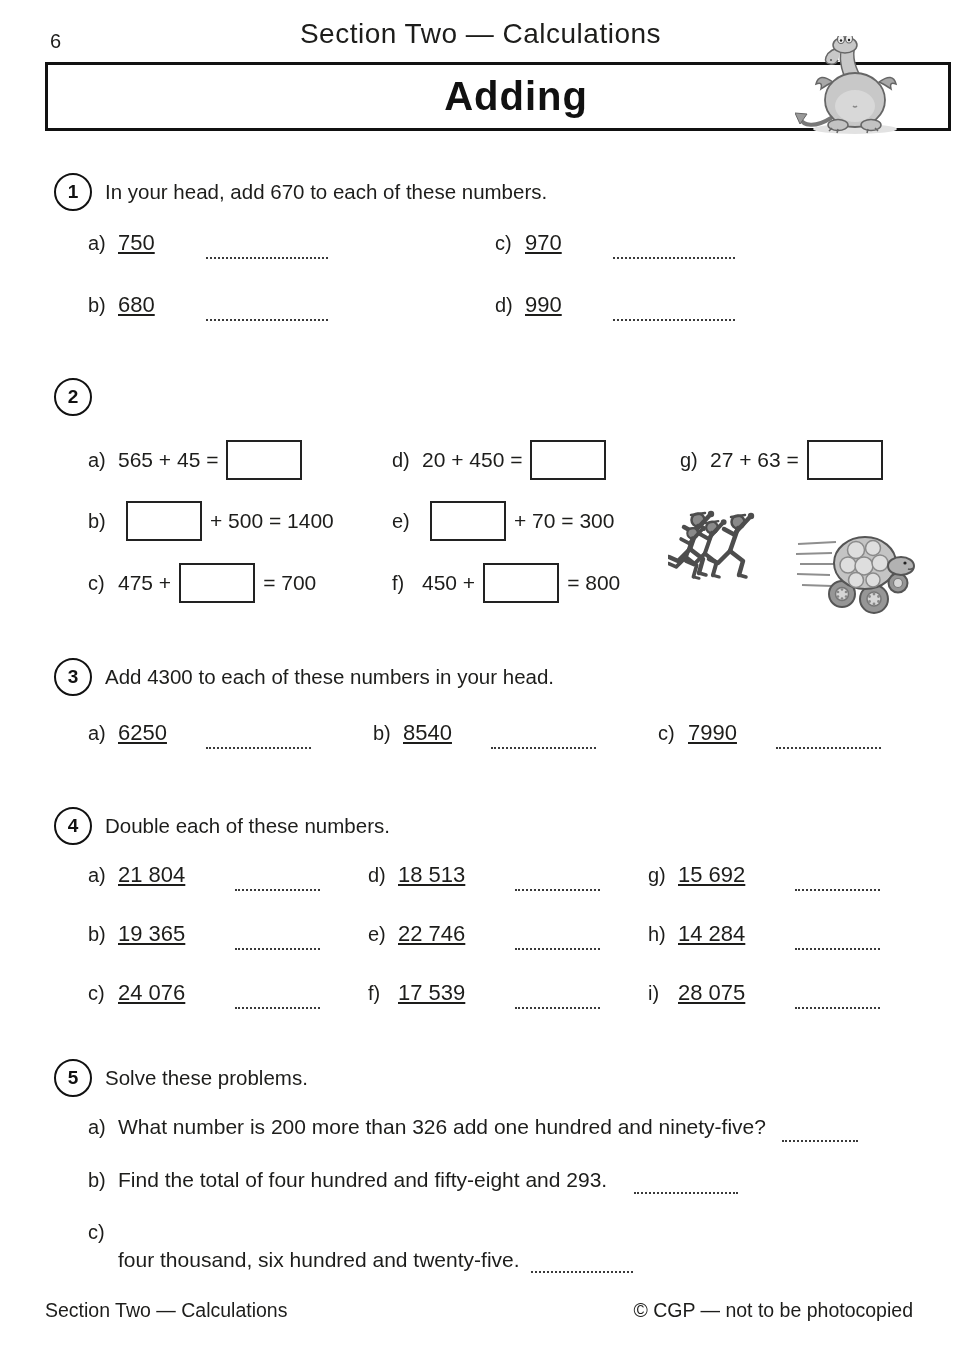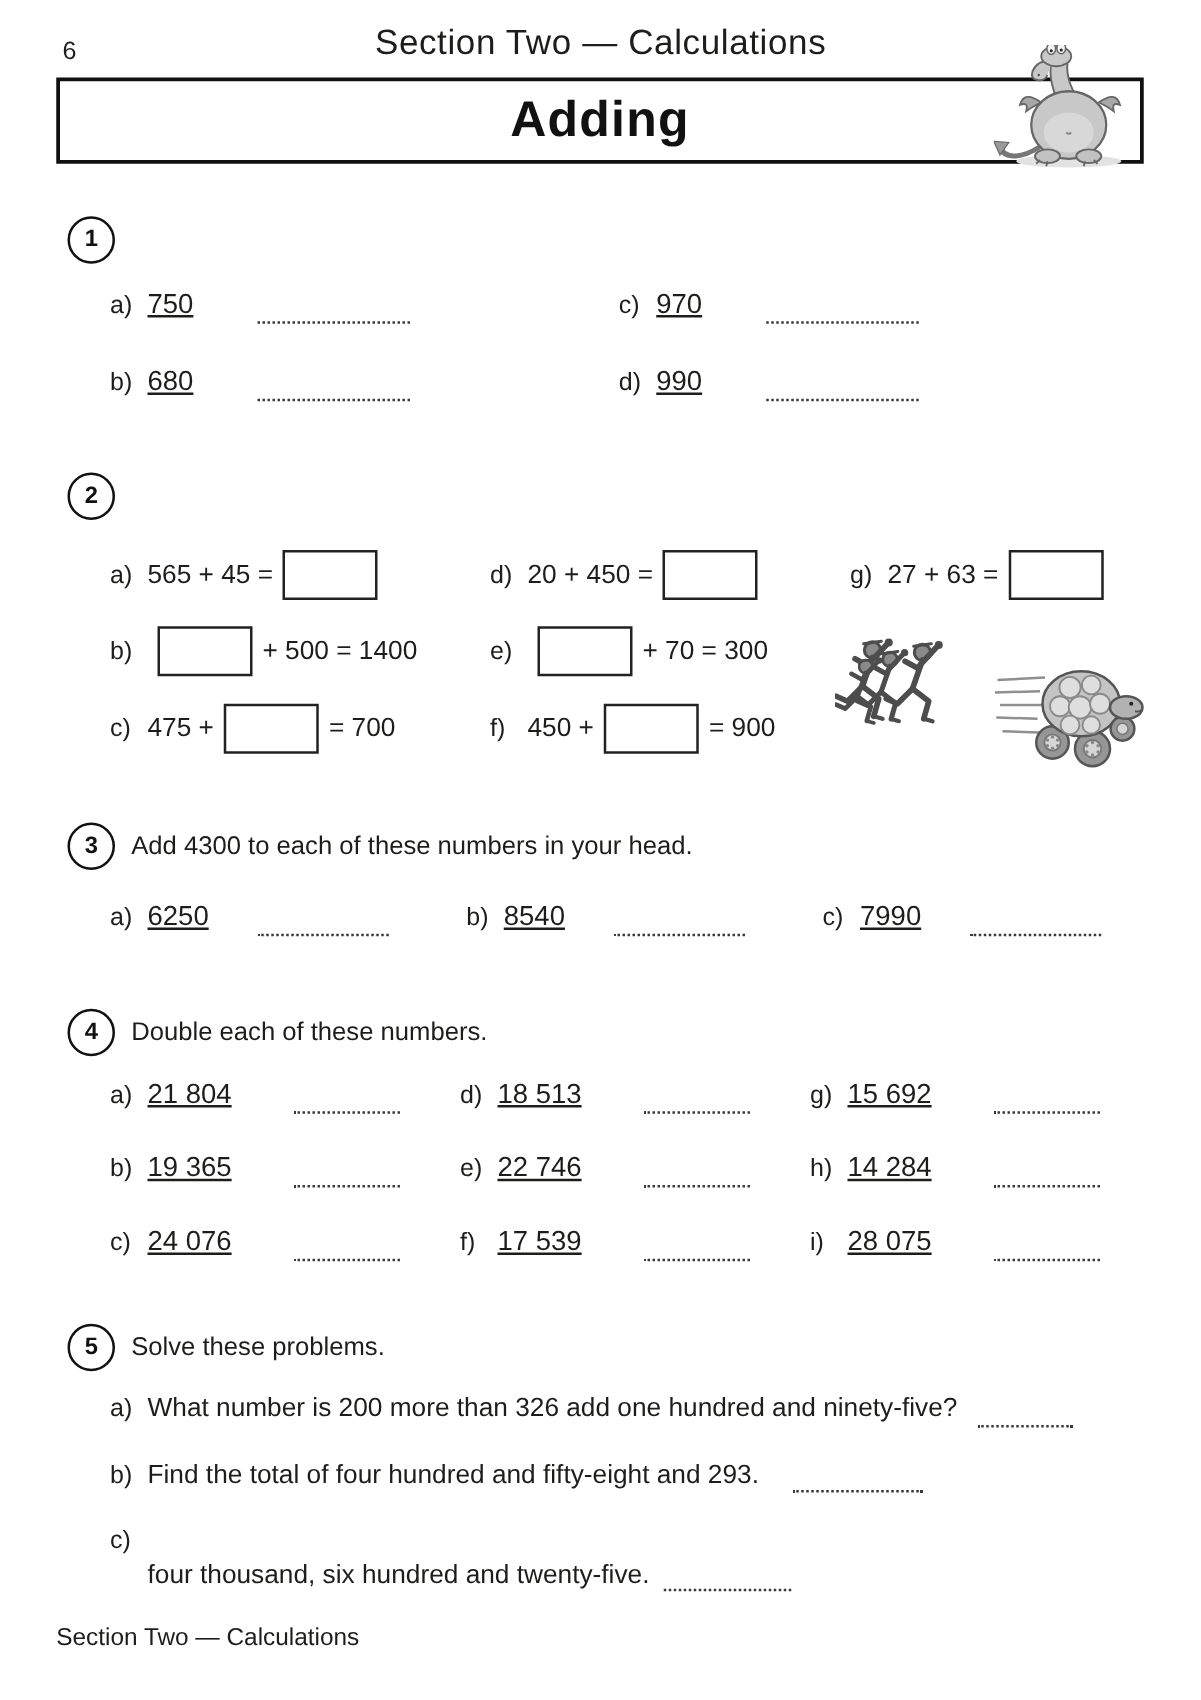--- a/index.html
+++ b/index.html
@@ -4,21 +4,21 @@
 <style>
   html,body{margin:0;padding:0;background:#fff;}
   .page{position:relative;width:961px;height:1360px;background:#ffffff;
         font-family:"Liberation Sans",sans-serif;color:#1d1d1b;overflow:hidden;}
 
   
   .page-number{position:absolute;left:50px;top:30px;font-size:20px;}
   .section-title{position:absolute;left:0;right:0;top:18px;text-align:center;
                  font-size:28px;letter-spacing:.5px;}
   .adding-box{position:absolute;left:45px;top:62px;width:864px;height:63px;
-              border:3px solid #111;display:flex;align-items:center;justify-content:center;}
+              border:3px solid #111;display:flex;align-items:center;justify-content:center;padding-left:36px;}
   .adding-title{font-size:40px;font-weight:bold;letter-spacing:1px;color:#111;}
   .dragon{position:absolute;left:795px;top:36px;}
 
   
   .q-header{position:absolute;left:54px;display:flex;align-items:center;gap:13px;}
   .qnum{width:34px;height:34px;border:2.5px solid #111;border-radius:50%;
         display:flex;align-items:center;justify-content:center;
         font-weight:bold;font-size:19px;flex:0 0 auto;color:#111;}
   .prompt{font-size:20.5px;white-space:nowrap;}
 
@@ -81,20 +81,21 @@
       <ellipse cx="54" cy="2.5" rx="3.5" ry="4.5" fill="#f2f2f2" stroke="#666" stroke-width="1.2"></ellipse>
       <circle cx="46" cy="4.5" r="1.2" fill="#222"></circle>
       <circle cx="54" cy="4" r="1.2" fill="#222"></circle>
       <circle cx="36" cy="24" r="1" fill="#555"></circle>
     </svg>
   </div>
 
   <div>
     <div class="q-header" style="top:173px;">
       <div class="qnum">1</div>
+      <div class="prompt">In your head, add 670 to each of these numbers.</div>
     </div>
     <div class="item" style="left:88px;top:230px;">
       <span class="lbl">a)</span>
       <span class="val w88">750</span>
       <span class="ansline L122"></span>
     </div>
     <div class="item" style="left:495px;top:230px;">
       <span class="lbl">c)</span>
       <span class="val w88">970</span>
       <span class="ansline L122"></span>
@@ -143,21 +144,21 @@
     <div class="eq" style="left:88px;top:563px;">
       <span class="lbl">c)</span>
       <span class="eqtext">475 +</span>
       <span class="ansbox"></span>
       <span class="eqtext">= 700</span>
     </div>
     <div class="eq" style="left:392px;top:563px;">
       <span class="lbl">f)</span>
       <span class="eqtext">450 +</span>
       <span class="ansbox"></span>
-      <span class="eqtext">= 900</span>
+      <span class="eqtext">= 800</span>
     </div>
 
     <div class="illus" style="left:668px;top:505px;">
       <svg width="110" height="105" viewBox="0 0 110 105">
         <g id="runnerfig" stroke="#4d4d4d" stroke-width="4.5" fill="none" stroke-linecap="round" stroke-linejoin="round">
           <circle cx="30" cy="15" r="6.5" fill="#8a8a8a" stroke-width="2.5"></circle>
           <path d="M23,10 L37,8" stroke-width="2.5"></path>
           <path d="M30,21 L22,44"></path>
           <path d="M28,25 L41,11"></path>
           <circle cx="43" cy="9" r="3.2" fill="#4d4d4d" stroke="none"></circle>
@@ -315,14 +316,15 @@
       <span class="lbl">c)</span>
       <span>
         <br>
         <span>four thousand, six hundred and twenty-five.</span>
       </span>
     </div>
     <span class="free-line" style="left:531px;top:1271px;width:102px;"></span>
   </div>
 
   <div class="footer-left">Section Two — Calculations</div>
+  <div class="footer-right">© CGP — not to be photocopied</div>
 
 </div>
 
 </body></html>

